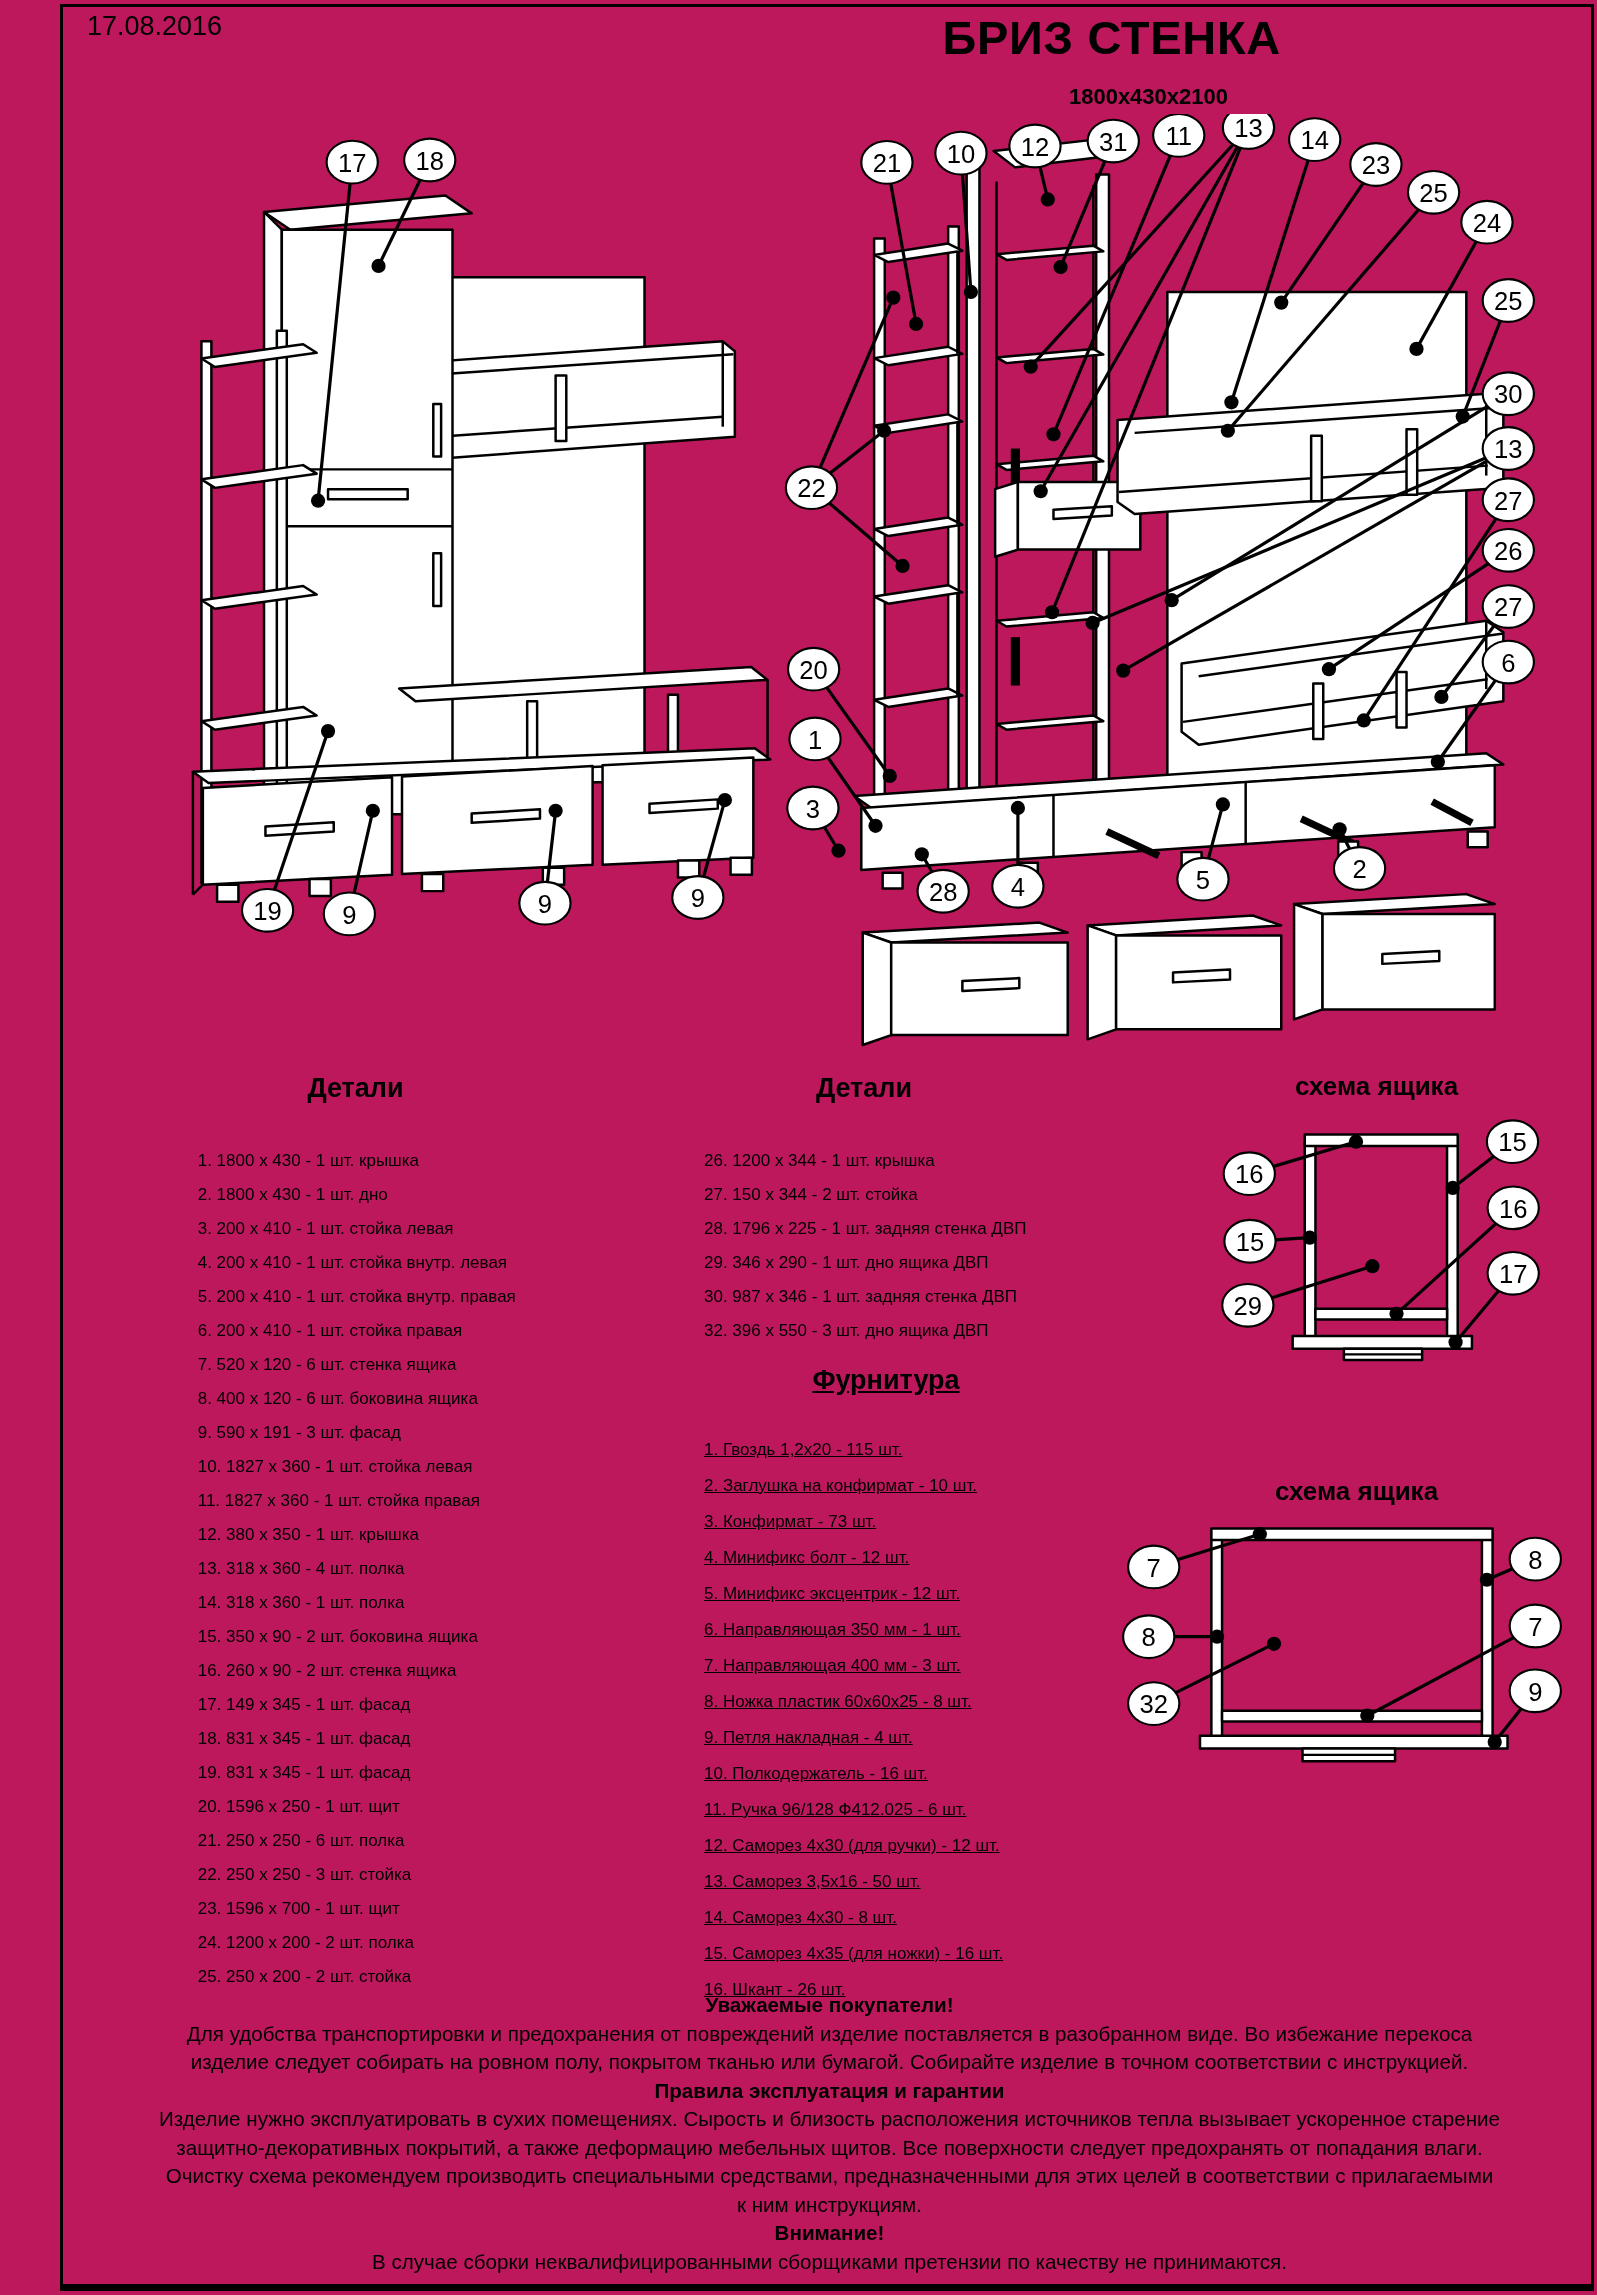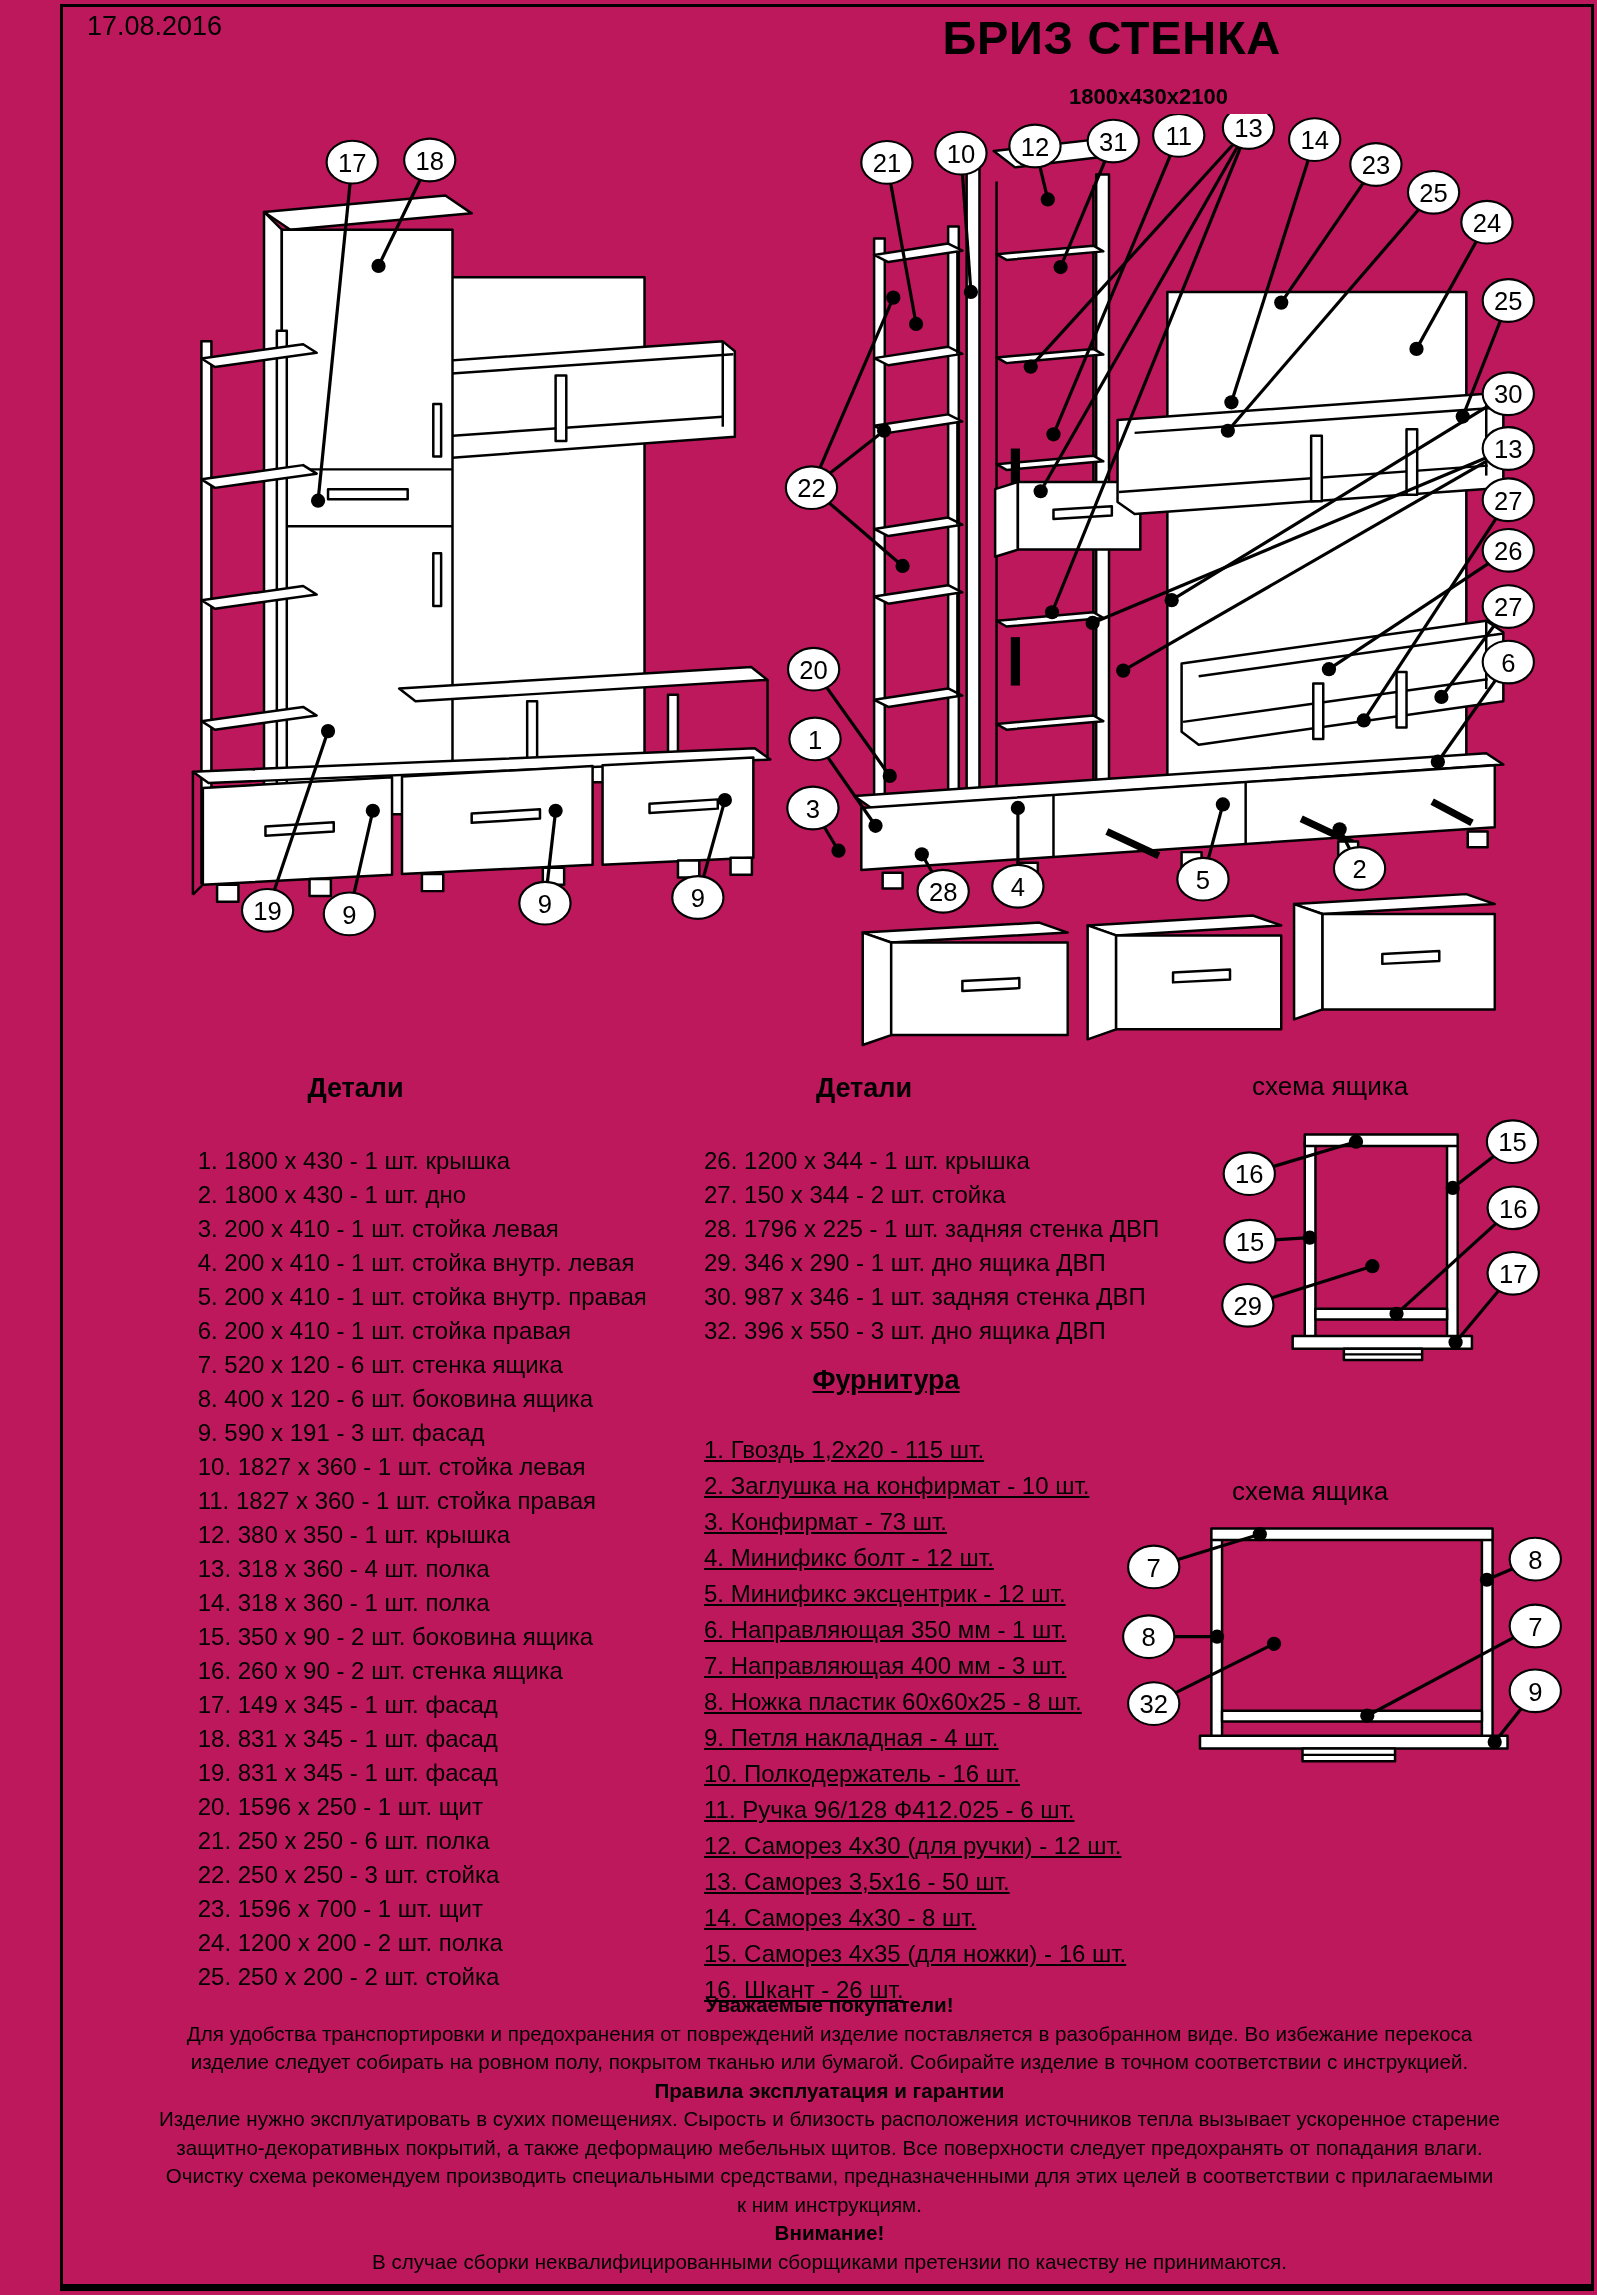--- a/index.html
+++ b/index.html
@@ -10,23 +10,23 @@
   .date{position:absolute;left:87px;top:11.4px;font-size:27px;}
   .title{position:absolute;left:569px;top:10px;width:712px;text-align:right;
          font-size:47px;font-weight:bold;letter-spacing:0.7px;}
   .subtitle{position:absolute;left:545px;top:84px;width:683px;text-align:right;
             font-size:22px;font-weight:bold;}
   .drawing{position:absolute;}
   svg{display:block;}
   .list-block{position:absolute;}
   .list-title{font-size:27px;font-weight:bold;text-align:center;}
   .list-lines{position:absolute;}
-  .list-line{font-size:24px;line-height:34px;white-space:nowrap;}
+  .list-line{font-size:17px;line-height:34px;white-space:nowrap;}
   .hw .list-line{line-height:36px;}
-  .schema-title{position:absolute;font-size:26px;font-weight:normal;text-align:left;}
+  .schema-title{position:absolute;font-size:26px;font-weight:bold;text-align:center;}
   .footer{position:absolute;left:68px;top:1991px;width:1523px;text-align:center;}
   .footer div{font-size:20.6px;line-height:28.5px;}
   .footer .b{font-weight:bold;}
 </style>
 </head>
 <body>
 
 <div class="page">
   <div class="frame"></div>
 

